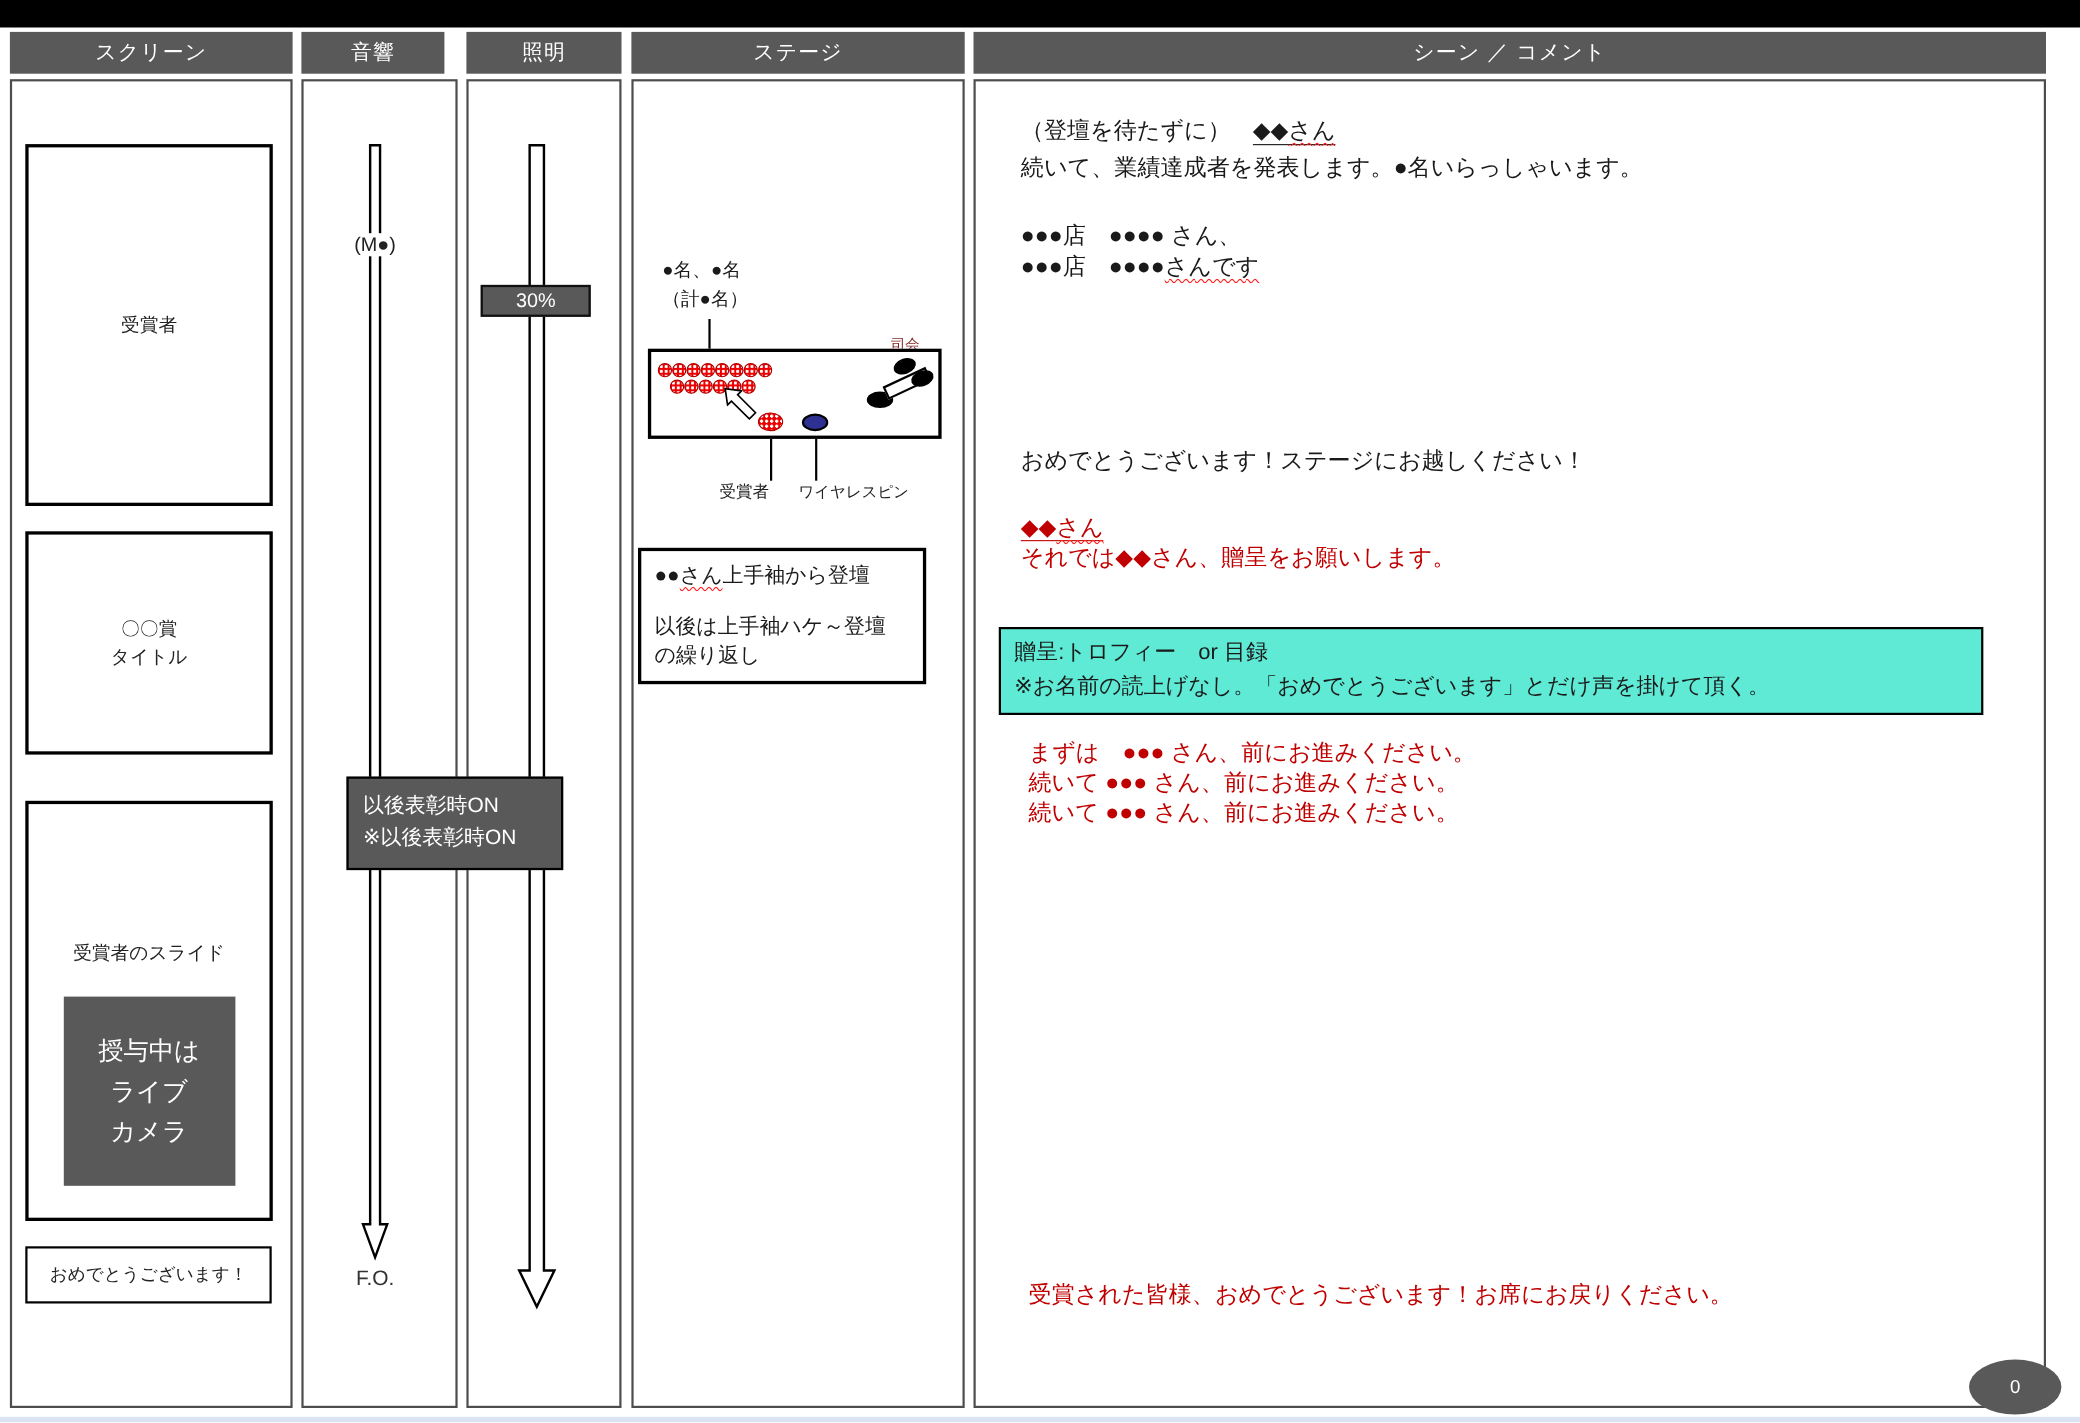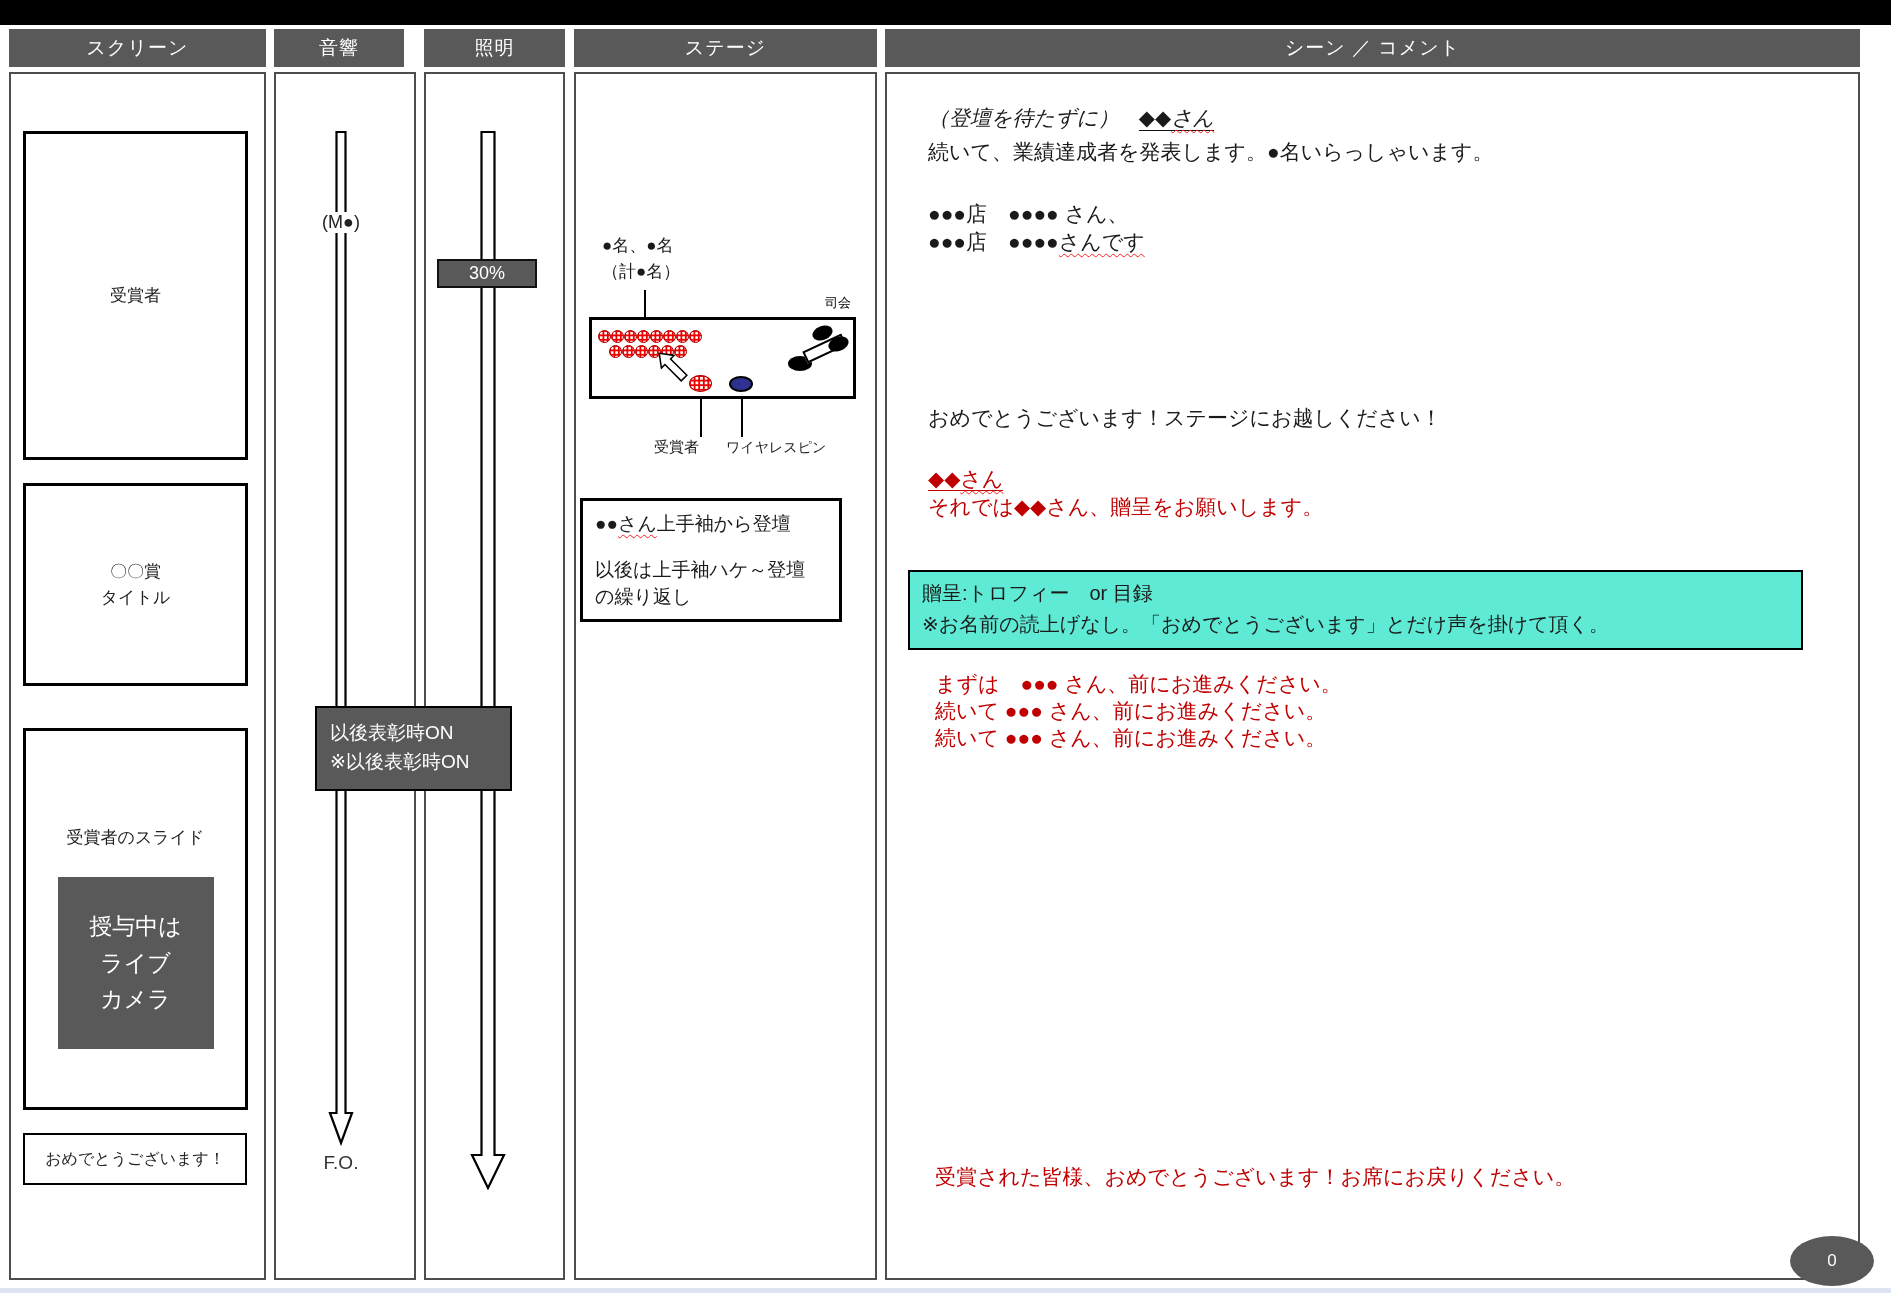--- a/index.html
+++ b/index.html
@@ -10,21 +10,21 @@
   #topbar{left:0;top:0;width:1891px;height:25px;background:#000;}
   #bottomline{left:0;top:1288px;width:1891px;height:5px;background:#dbe4f0;}
   
   .colhead{top:29px;height:38px;background:#595959;color:#fff;display:flex;align-items:center;
            justify-content:center;font-size:19px;letter-spacing:1px;}
   
   .colbody{top:72px;height:1208px;background:#fff;border:2px solid #4d4d4d;box-sizing:border-box;}
   
   .sbox{border:3px solid #000;box-sizing:border-box;background:#fff;display:flex;flex-direction:column;
         align-items:center;justify-content:center;text-align:center;font-size:17px;color:#222;}
-  #slidebox{justify-content:flex-start;}
+  #slidebox{justify-content:center;}
   #livecam{width:156px;height:172px;background:#595959;color:#fff;display:flex;flex-direction:column;
            align-items:center;justify-content:center;font-size:23px;line-height:1.6;margin-top:28px;}
   #congrats-box{border-width:2px;font-size:16px;}
   
   .overlabel{background:#fff;text-align:center;}
   #pinmic{left:315px;top:706px;width:197px;height:85px;background:#595959;border:2px solid #000;
           box-sizing:border-box;color:#fff;font-size:19px;line-height:1.55;padding:10px 0 0 13px;z-index:5;}
   #dimmer{left:437px;top:259px;width:100px;height:29px;background:#595959;border:2px solid #111;
           box-sizing:border-box;color:#fff;font-size:18px;display:flex;align-items:center;justify-content:center;z-index:5;}
   #miclabel{left:305px;top:212px;width:72px;font-size:18px;z-index:4;color:#222;}
@@ -127,21 +127,21 @@
   </svg>
   <div class="abs" id="dimmer">
       <span>30%</span>
     </div>
 
   <div class="abs" style="left:602px;top:233px;font-size:17px;line-height:1.55;">
     <div>●名、●名</div>
     <div>（計●名）</div>
   </div>
   <div class="abs dropline" style="left:644px;top:290px;height:28px;"></div>
-  <div class="abs" style="left:810px;top:294px;font-size:13px;color:#000000;margin-left:15px;"><span>司会</span></div>
+  <div class="abs" style="left:810px;top:304px;font-size:13px;color:#7f1d1d;"><span>司会</span></div>
 
   <div class="abs" id="stagebox">
     <div class="crow" id="aud-row1" style="left:6px;top:10px;">
         <span class="pcircle"></span>
         <span class="pcircle"></span>
         <span class="pcircle"></span>
         <span class="pcircle"></span>
         <span class="pcircle"></span>
         <span class="pcircle"></span>
         <span class="pcircle"></span>
@@ -169,21 +169,21 @@
   <div class="abs dropline" style="left:700px;top:399px;height:38px;"></div>
   <div class="abs dropline" style="left:741px;top:399px;height:38px;"></div>
   <div class="abs smalllabel" style="left:654px;top:438px;"><span>受賞者</span></div>
   <div class="abs smalllabel" style="left:726px;top:439px;font-size:14px;"><span>ワイヤレスピン</span></div>
 
   <div class="abs" id="stagenote">
     <p><span>●●</span><span class="wavy">さん</span><span>上手袖から登壇</span></p>
     <p><span>以後は上手袖ハケ～登壇</span><br><span>の繰り返し</span></p>
   </div>
 
-  <div class="abs cmt" style="top:104px;font-style:italic;">
+  <div class="abs cmt" style="top:104px;">
     <span>（登壇を待たずに）</span>
     <span class="u-black" style="margin-left:14px;"><span>◆◆</span><span class="wavy">さん</span></span>
   </div>
   <div class="abs cmt" style="top:138px;">続いて、業績達成者を発表します。●名いらっしゃいます。</div>
   <div class="abs cmt" style="top:200px;">●●●店　●●●● さん、</div>
   <div class="abs cmt" style="top:228px;">
     <span>●●●店　●●●●</span><span class="wavy">さんです</span>
   </div>
   <div class="abs cmt" style="top:404px;">おめでとうございます！ステージにお越しください！</div>
   <div class="abs cmt red" style="top:465px;">

